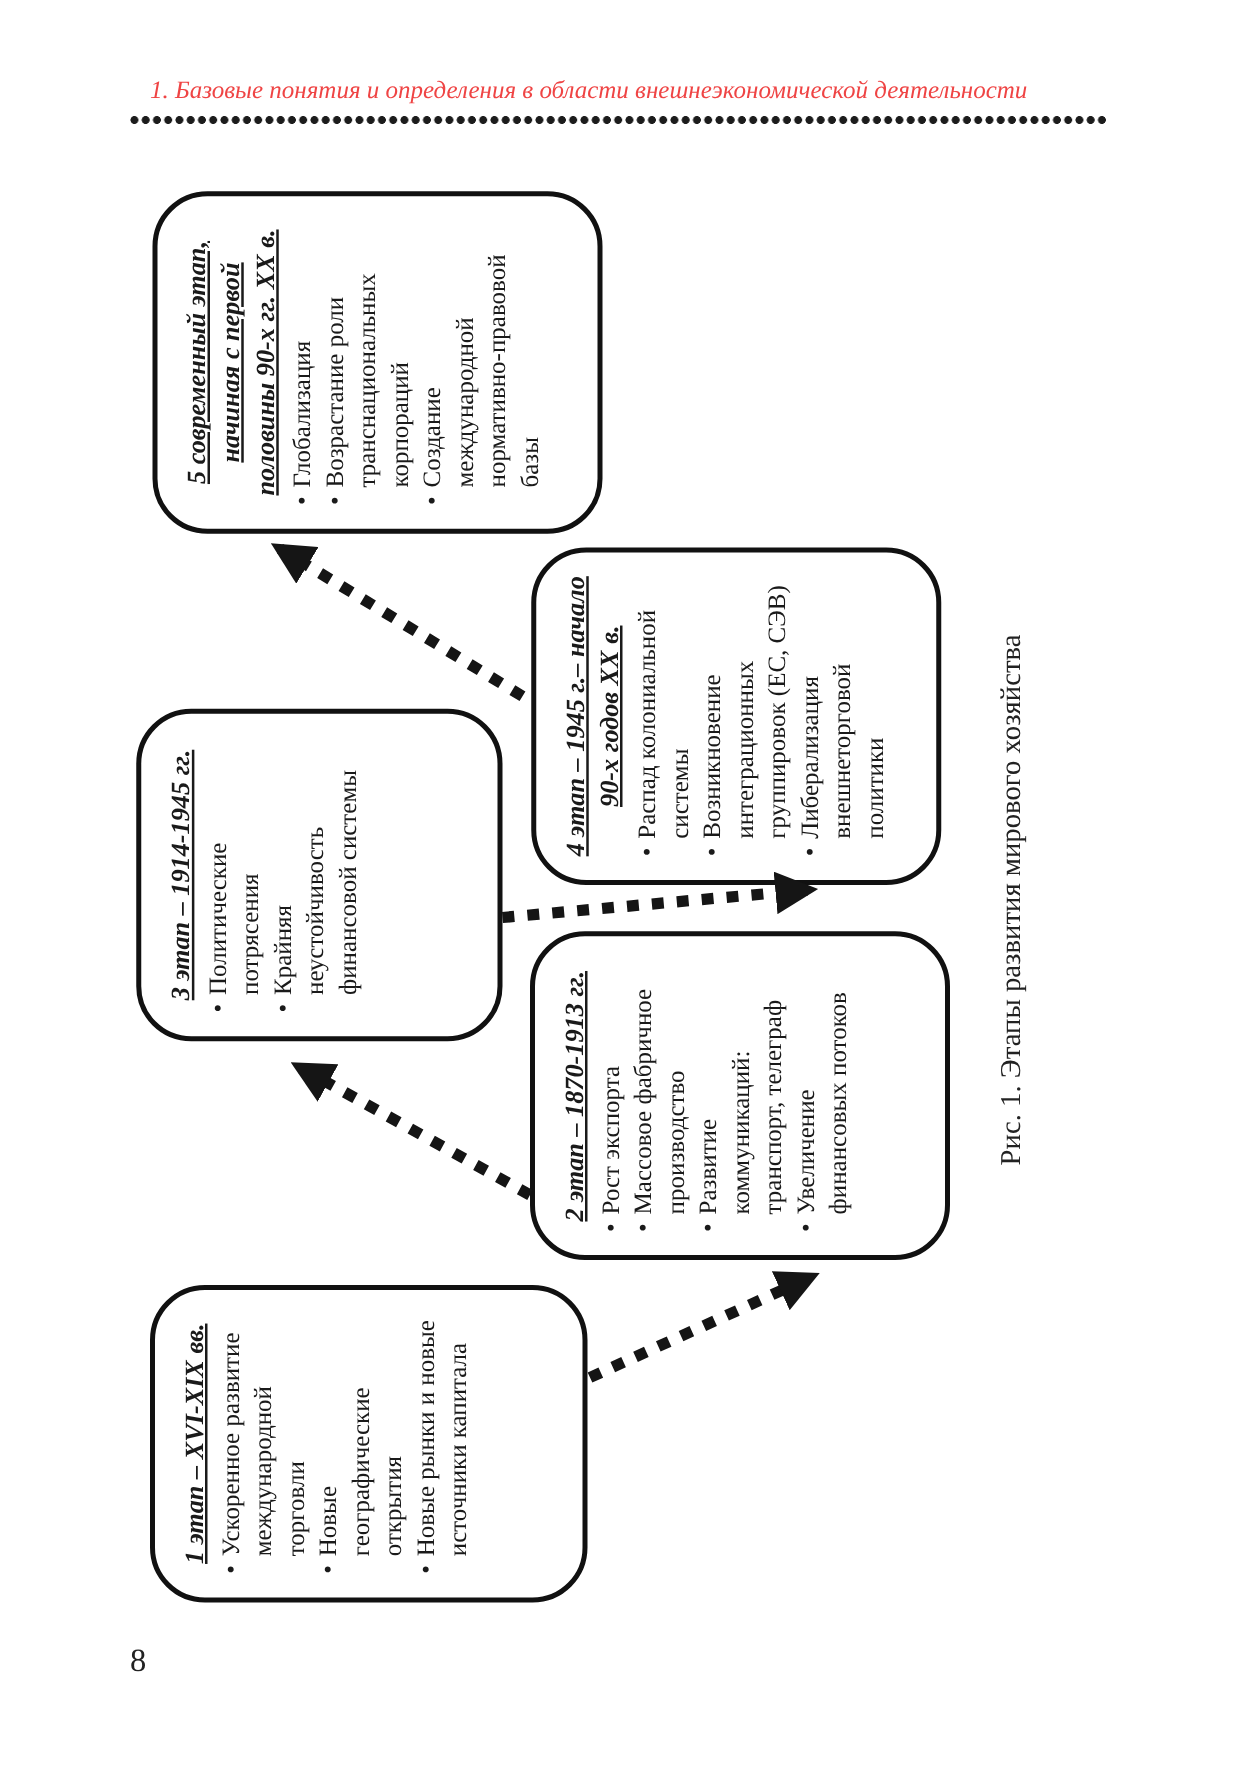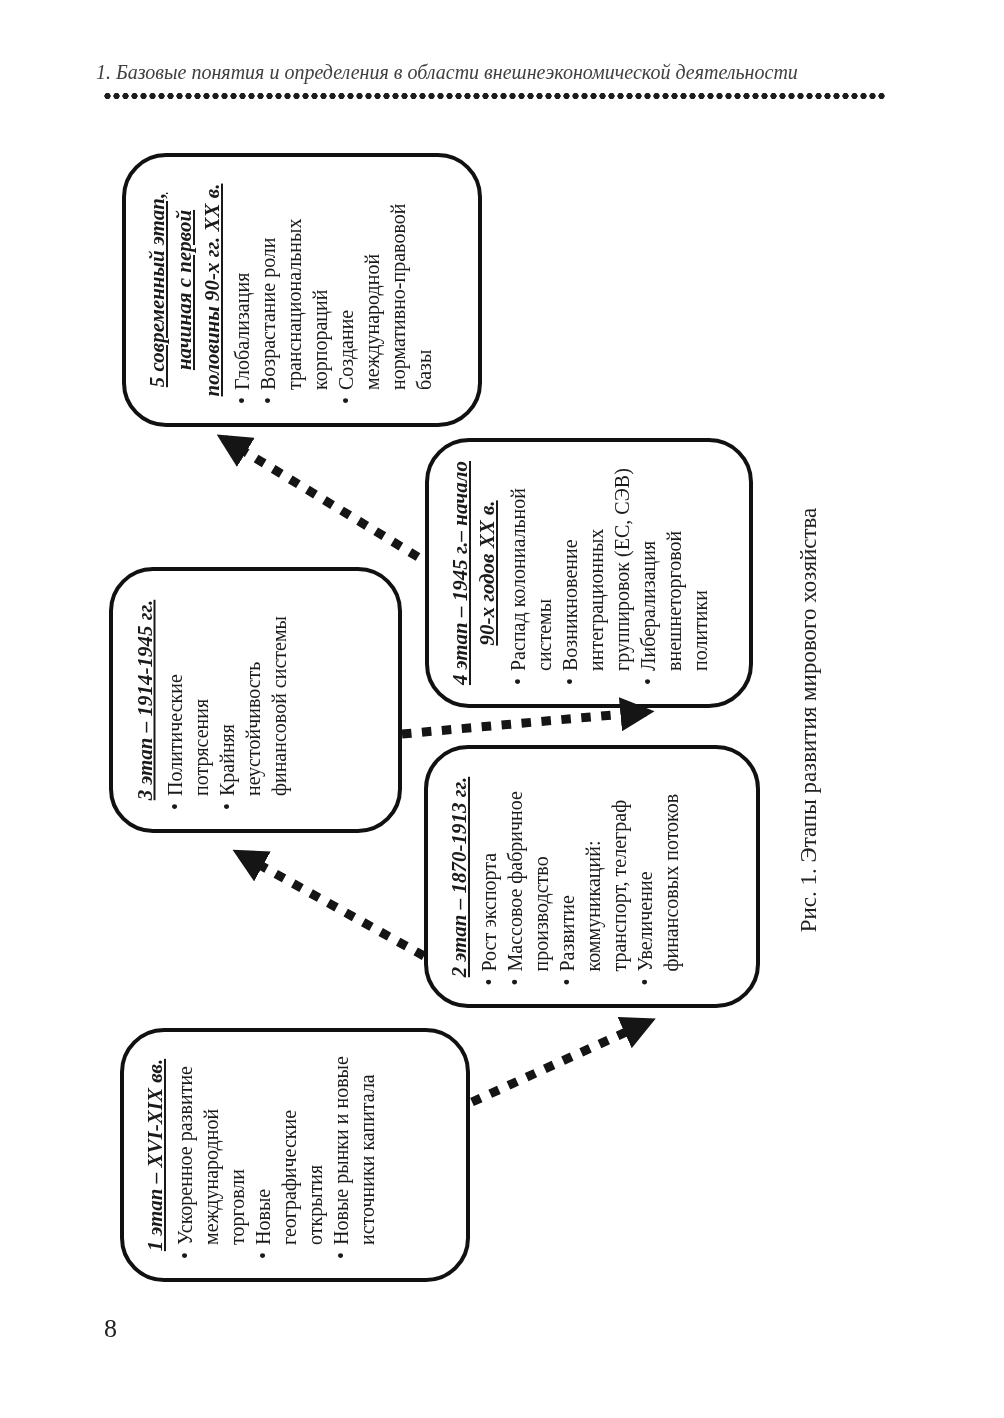--- a/index.html
+++ b/index.html
@@ -5,22 +5,22 @@
   html,body{margin:0;padding:0;background:#ffffff;}
   .page{
     position:relative;
     width:1004px;height:1418px;
     background:#ffffff;
     font-family:"Liberation Serif","DejaVu Serif",serif;
     color:#1a1a1a;
     overflow:hidden;
   }
   .header-title{
-    position:absolute;left:96px;top:60px;width:800px;
-    font-style:italic;font-size:20px;line-height:1.2;color:#404040;
+    position:absolute;left:120px;top:60px;width:800px;
+    font-style:italic;font-size:20px;line-height:1.2;color:#ef4444;
     white-space:nowrap;
   }
   .dotted-rule{
     position:absolute;left:104px;top:92px;width:782px;height:8px;
     background-image:radial-gradient(circle at 3.5px 4px,#1c1c1c 2.9px,transparent 3.4px);
     background-size:9px 8px;background-repeat:repeat-x;
   }
   .stage-box{
     position:absolute;
     border:4px solid #111111;

